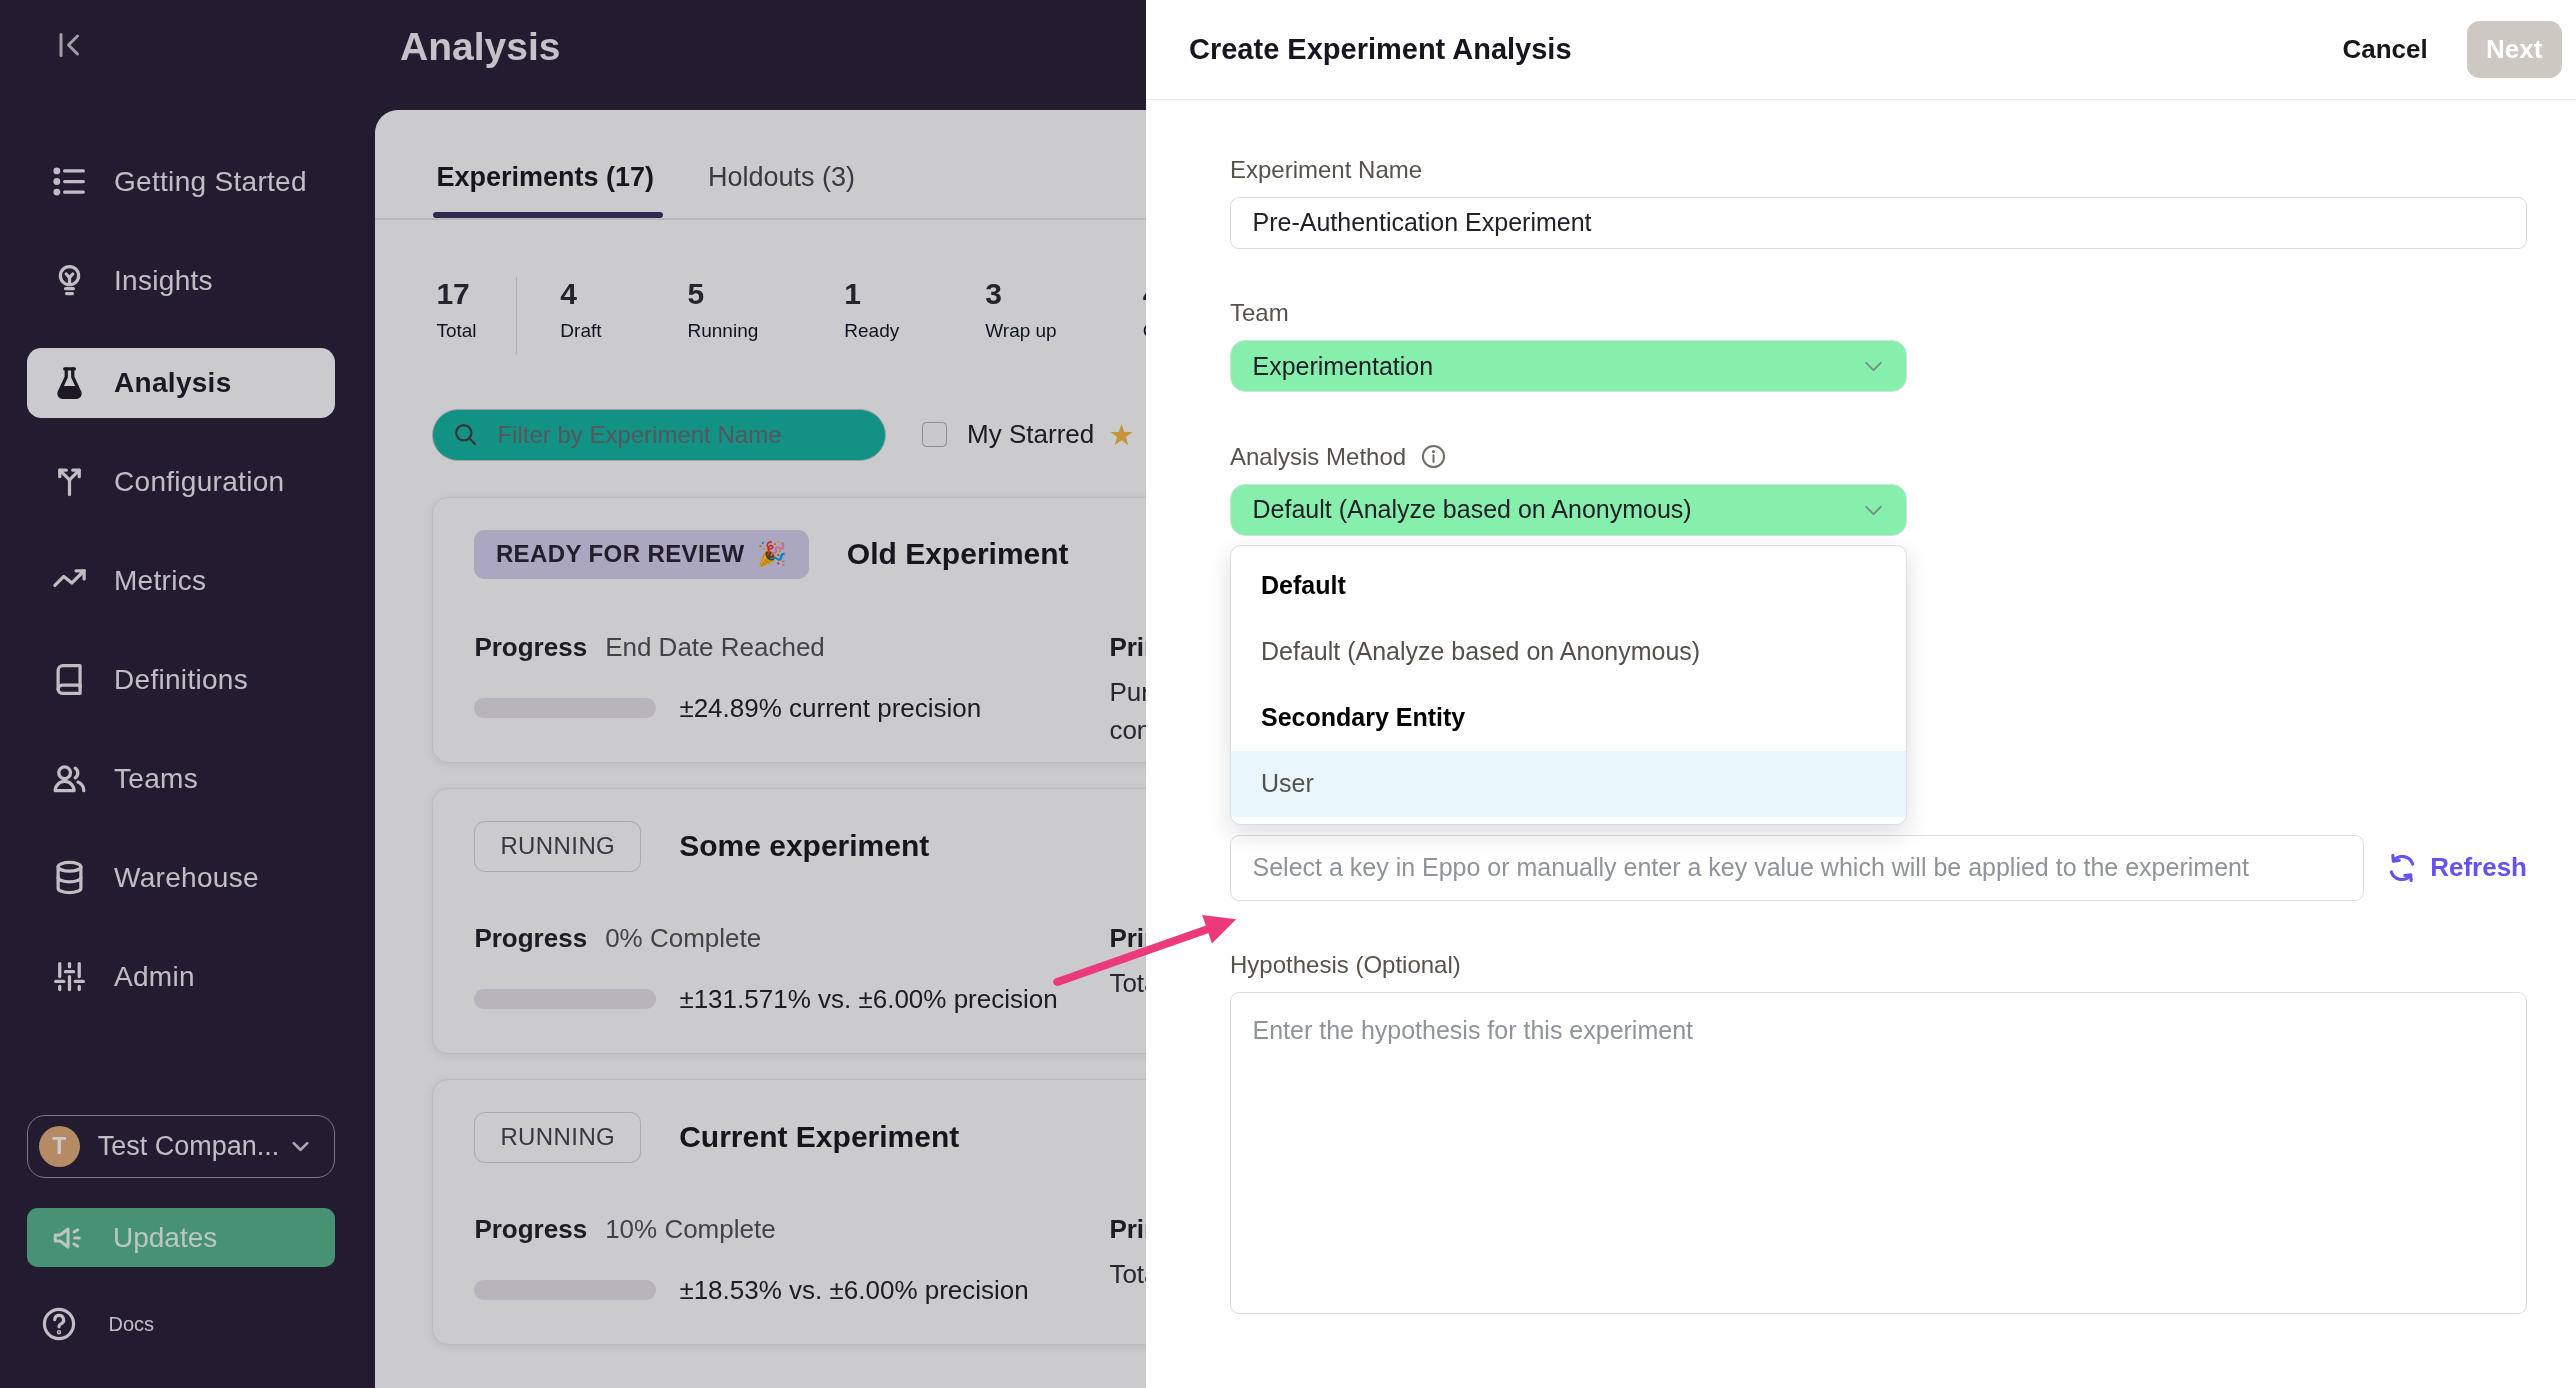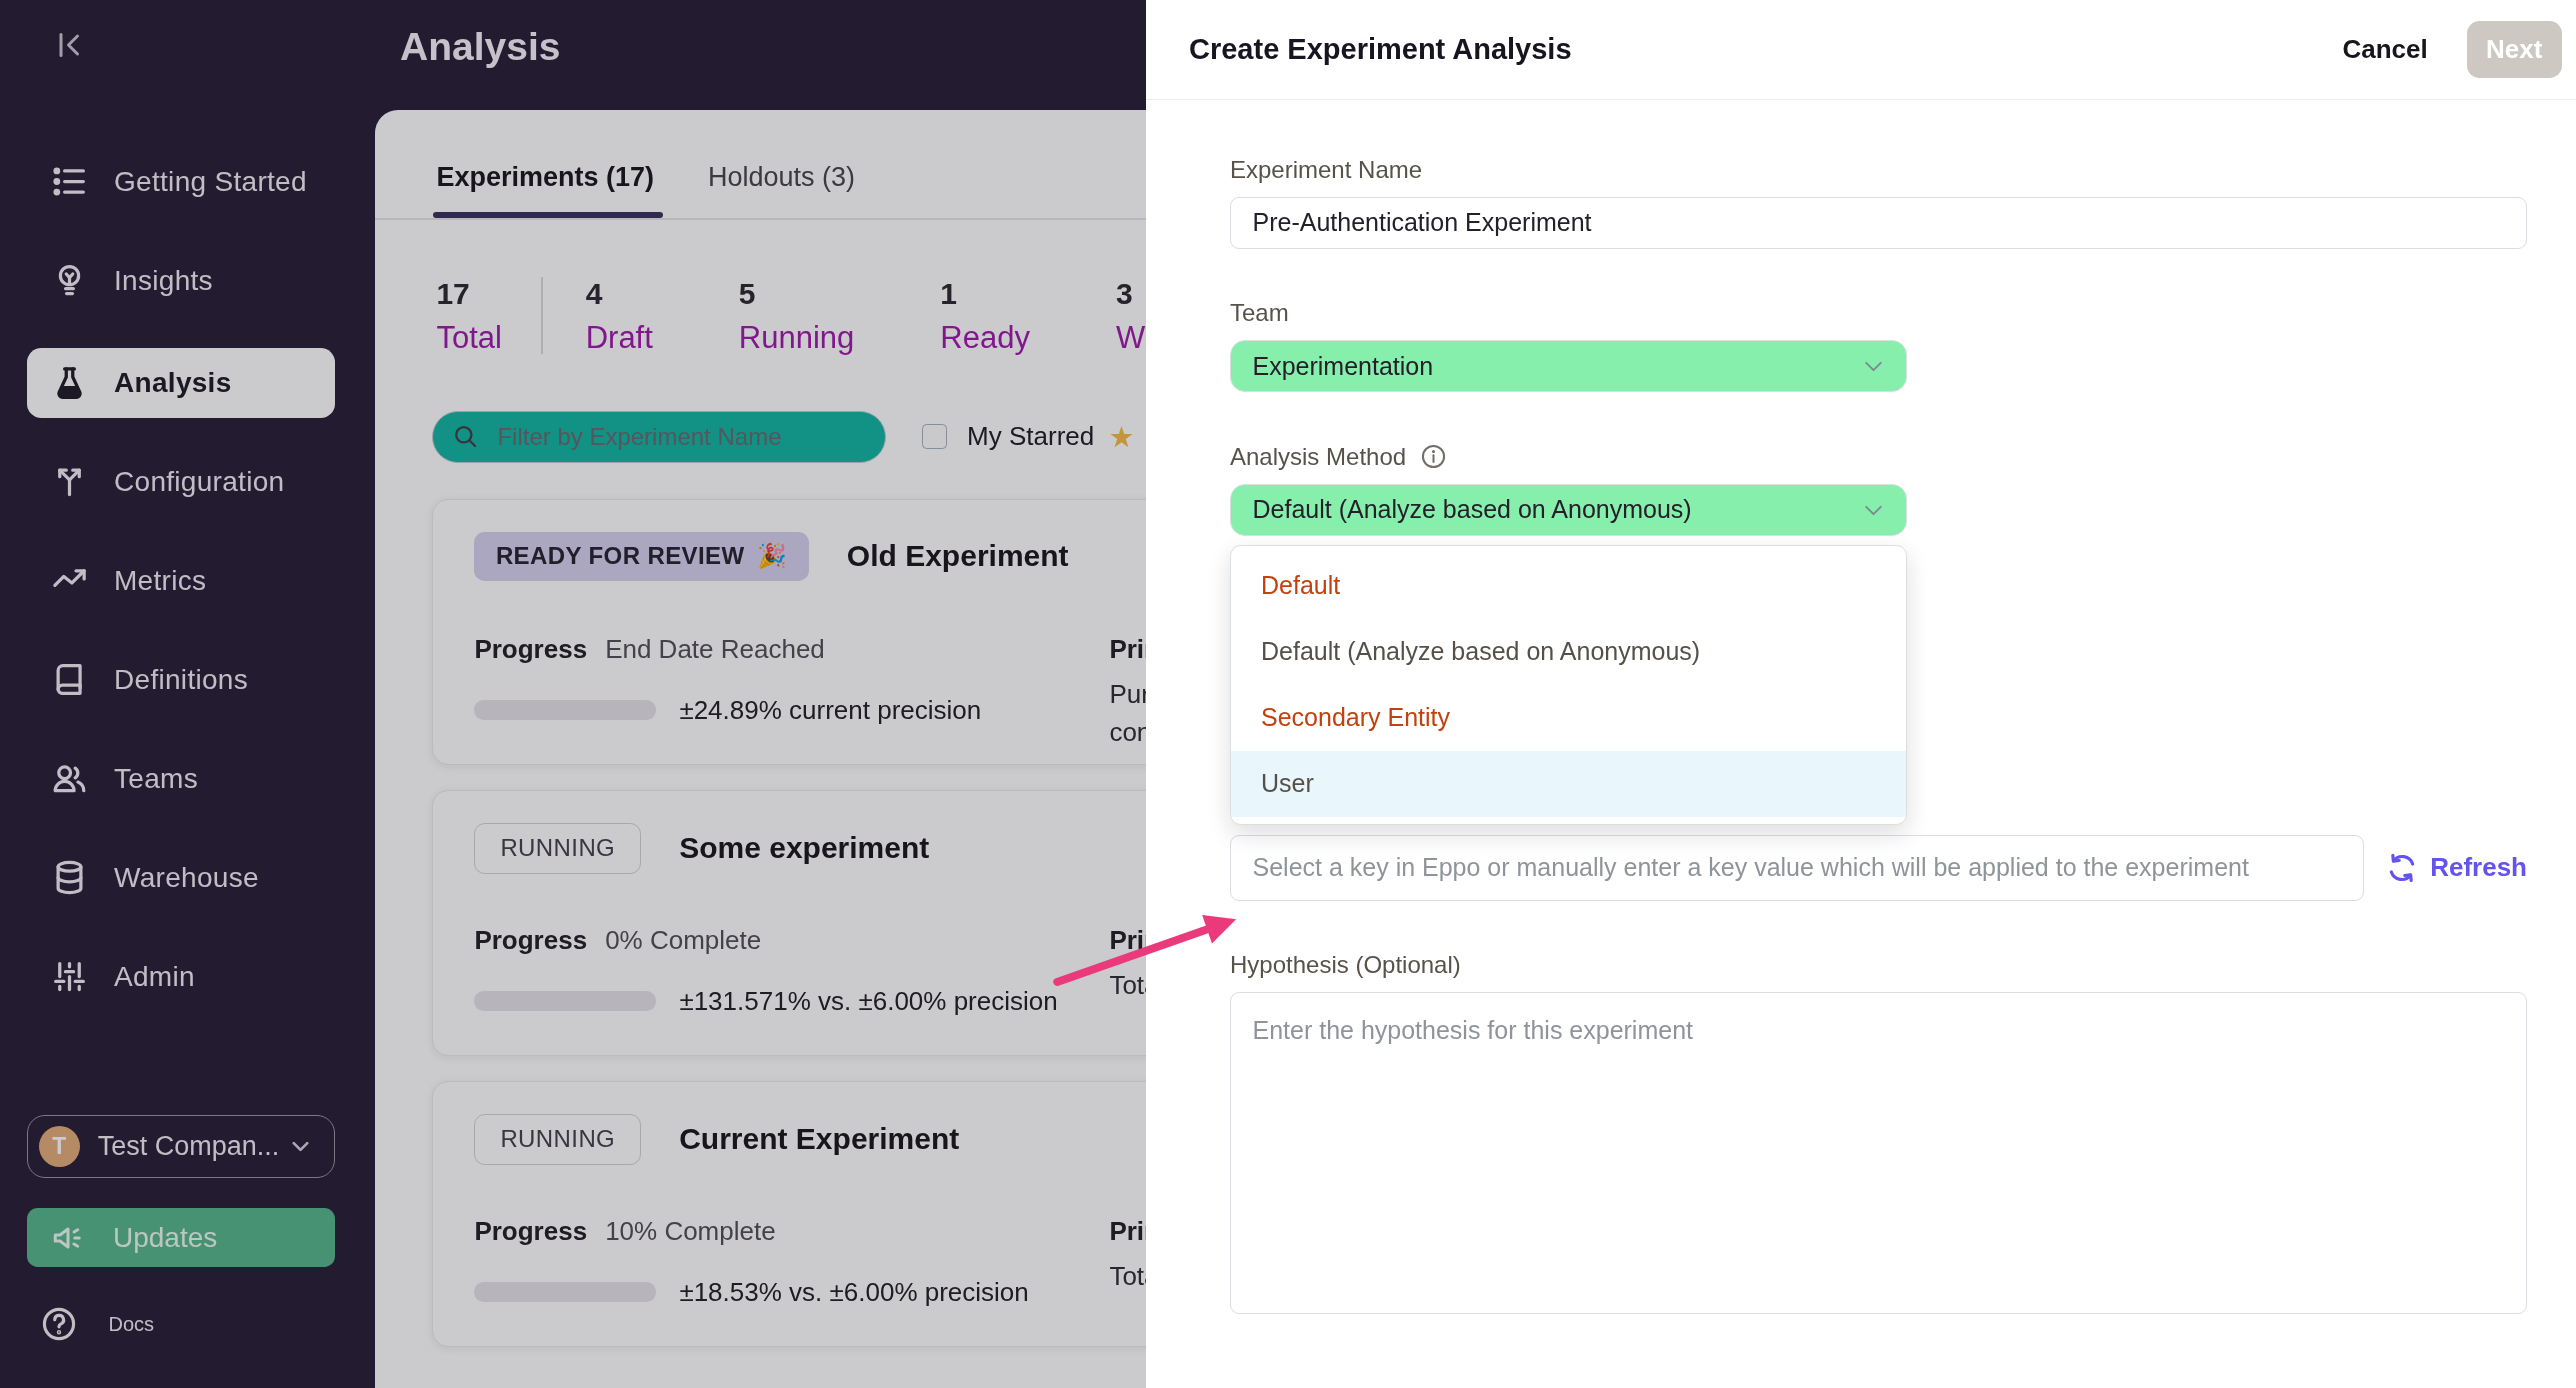--- a/index.html
+++ b/index.html
@@ -41,21 +41,21 @@
     border-radius:23px 23px 0 0; overflow:hidden; }
   .tabs { display:flex; gap:54px; padding:52px 0 0 61px; }
   .tab { position:relative; padding-bottom:25px; font-size:27px; color:#4b4850; cursor:pointer; }
   .tab.active { color:#1d1a24; font-weight:bold; }
   .tab.active::after { content:""; position:absolute; left:-3.6px; right:-9px; bottom:0; height:6.3px;
     border-radius:3.6px; background:#3c3560; }
   .tabs-divider { height:1.8px; background:#e8e7ea; }
   .stats { display:flex; align-items:flex-start; padding:57px 0 0 61px; }
   .stat { margin-right:0; }
   .stat .v { font-size:30px; font-weight:bold; color:#2f2c34; }
-  .stat .l { font-size:31px; color:#a21caf; margin-top:9px; }
+  .stat .l { font-size:19px; color:#0f172a; margin-top:9px; }
   .stat-divider { width:1.8px; height:77px; background:#dddbe0; margin:0 43px 0 39px; }
   .stat + .stat { margin-left:86px; }
   .filter-row { display:flex; align-items:center; padding:55px 0 0 57px; }
   .filter-input { position:relative; width:454px; height:52px; }
   .filter-input input { width:100%; height:100%; border:1.8px solid #c9ccd3; border-radius:26px;
     padding:0 21.5px 0 64px; font-size:24px; color:#2a2730; outline:none; background:#14b8a6;
     font-family:inherit; }
   .filter-input input::placeholder { color:#6e6b73; }
   .search-icon { position:absolute; left:19.7px; top:12.5px; width:27px; height:27px; color:#444149; }
   .starred-wrap { display:flex; align-items:center; margin-left:36px; }
@@ -104,21 +104,21 @@
   .text-input { width:1297px; height:52px; border:1.8px solid #d9dee3; border-radius:9px; padding:0 21.5px;
     font-size:25px; color:#23202a; outline:none; font-family:inherit; }
   .text-input::placeholder { color:#8f949a; }
   .select { position:relative; width:677px; height:52px; border:1.8px solid #d9dee3; border-radius:15px;
     display:flex; align-items:center; padding:0 54px 0 21.5px; font-size:25px; color:#23202a; cursor:pointer; background:#86efac; }
   .select .chev { position:absolute; right:19.7px; top:13.4px; width:25px; height:25px; color:#7d8992; }
   .dd-wrap { position:relative; width:677px; }
   .dropdown { position:absolute; left:0; top:9px; width:677px; background:#fff; border:1.8px solid #dadfe4;
     border-radius:10.7px; box-shadow:0 9px 23px rgba(23,21,32,.14); padding:7.2px 0; z-index:5; }
   .dd-item { height:66px; display:flex; align-items:center; padding:0 30px; font-size:25px; color:#55514a; cursor:pointer; }
-  .dd-item.header { font-weight:normal; color:#c2410c; cursor:default; }
+  .dd-item.header { font-weight:bold; color:#000000; cursor:default; }
   .dd-item.selected { background:#e9f6fb; }
   .key-row { display:flex; align-items:center; margin-top:299px; }
   .key-input { width:1150px; height:66px; border:1.8px solid #d9dee3; border-radius:9px; padding:0 21.5px;
     font-size:25px; color:#23202a; outline:none; font-family:inherit; }
   .key-input::placeholder { color:#8f949a; }
   .refresh-btn { display:flex; align-items:center; margin-left:21.5px; color:#6453ee; cursor:pointer;
     background:none; border:none; font-family:inherit; }
   .refresh-btn .ricon { width:32px; height:32px; margin-right:12.5px; }
   .refresh-btn .rlabel { font-size:26px; font-weight:bold; color:#6453ee; }
   .hyp-textarea { width:1297px; height:322px; border:1.8px solid #d9dee3; border-radius:9px;

